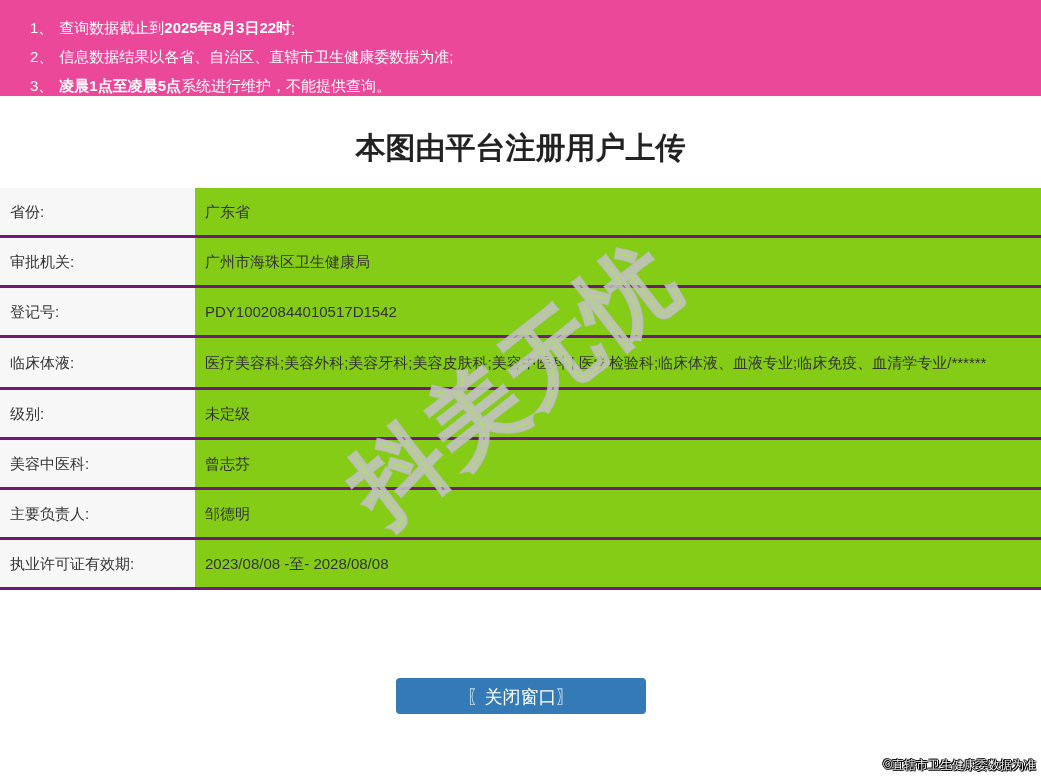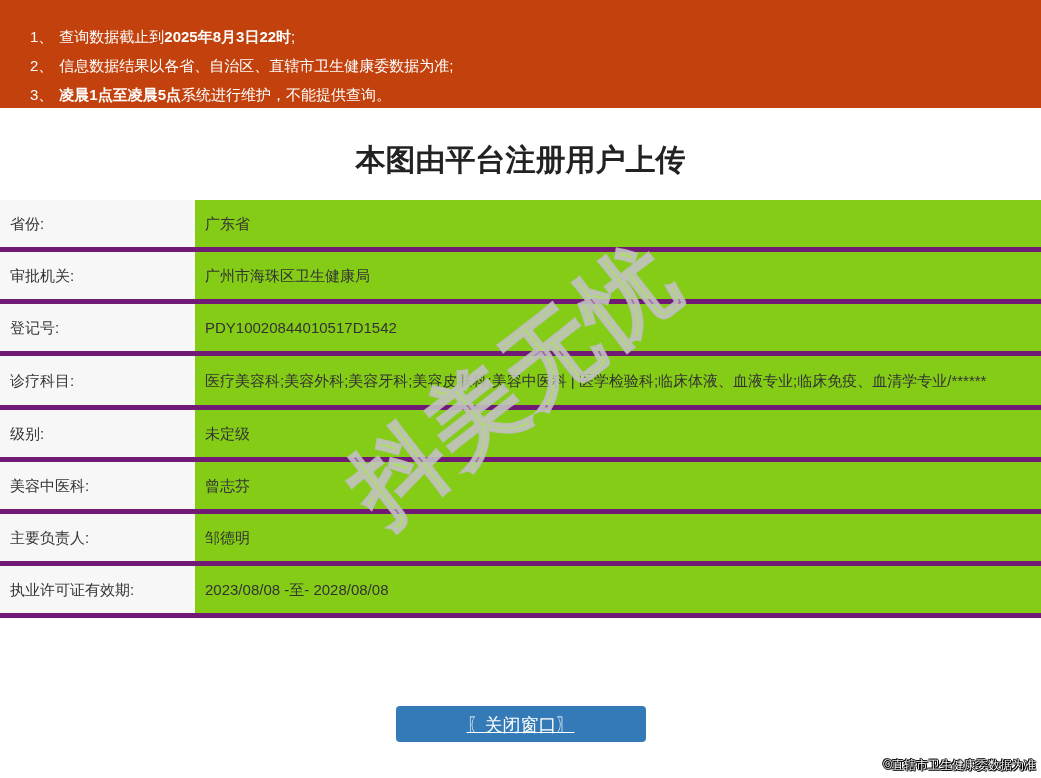--- a/index.html
+++ b/index.html
@@ -7,24 +7,24 @@
     margin: 0; padding: 0;
     width: 1041px; height: 778px;
     background: #ffffff;
     font-family: "Liberation Sans", "DejaVu Sans", sans-serif;
     overflow: hidden;
     position: relative;
   }
   
   .banner {
     width: 100%;
-    height: 108px;
-    background: #c2410c;
+    height: 96px;
+    background: #ec4899;
     color: #ffffff;
-    padding: 22px 10px 0 30px;
+    padding: 13px 10px 0 30px;
   }
   .banner .line {
     font-size: 15px;
     line-height: 29px;
     white-space: nowrap;
   }
   .banner .num { margin-right: 6px; }
   .banner .bold { font-weight: bold; }
   
   .page-title {
@@ -37,21 +37,21 @@
     color: #222222;
   }
   
   table.info {
     width: 100%;
     border-collapse: collapse;
     margin-top: 20px;
     table-layout: fixed;
   }
   table.info td {
-    border-bottom: 5px solid #701a75;
+    border-bottom: 3px solid #701a75;
     font-size: 15px;
     color: #333333;
     line-height: 25px;
     padding: 11px 10px;
     vertical-align: middle;
   }
   td.lbl {
     width: 195px;
     background: #f7f7f7;
     padding-left: 10px;
@@ -71,21 +71,20 @@
     height: 36px;
     background: #337ab7;
     color: #ffffff;
     font-size: 18px;
     line-height: 36px;
     text-align: center;
     border: none;
     border-radius: 4px;
     cursor: pointer;
     font-family: "Liberation Sans", "DejaVu Sans", sans-serif;
-    text-decoration: underline;
   }
   
   .wm-diagonal {
     position: absolute;
     left: 300px;
     top: 322px;
     width: 430px;
     text-align: center;
     transform: rotate(-38deg);
     font-size: 92px;
@@ -133,21 +132,21 @@
     </tr>
     <tr>
       <td class="lbl">审批机关:</td>
       <td class="val">广州市海珠区卫生健康局</td>
     </tr>
     <tr>
       <td class="lbl">登记号:</td>
       <td class="val">PDY10020844010517D1542</td>
     </tr>
     <tr class="tall">
-      <td class="lbl">诊疗科目:</td>
+      <td class="lbl">临床体液:</td>
       <td class="val">医疗美容科;美容外科;美容牙科;美容皮肤科;美容中医科 | 医学检验科;临床体液、血液专业;临床免疫、血清学专业/******</td>
     </tr>
     <tr>
       <td class="lbl">级别:</td>
       <td class="val">未定级</td>
     </tr>
     <tr>
       <td class="lbl">美容中医科:</td>
       <td class="val">曾志芬</td>
     </tr>

